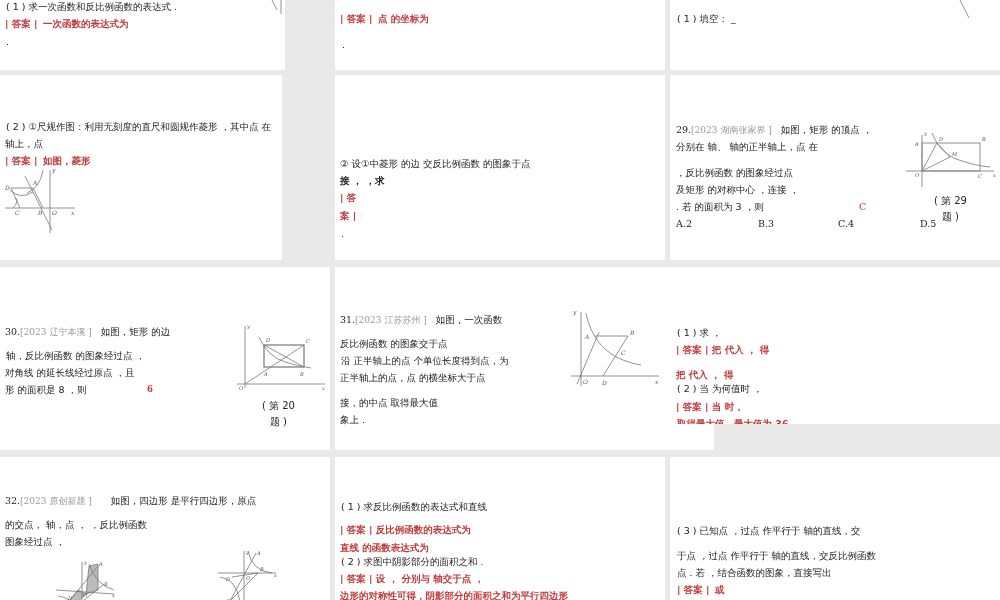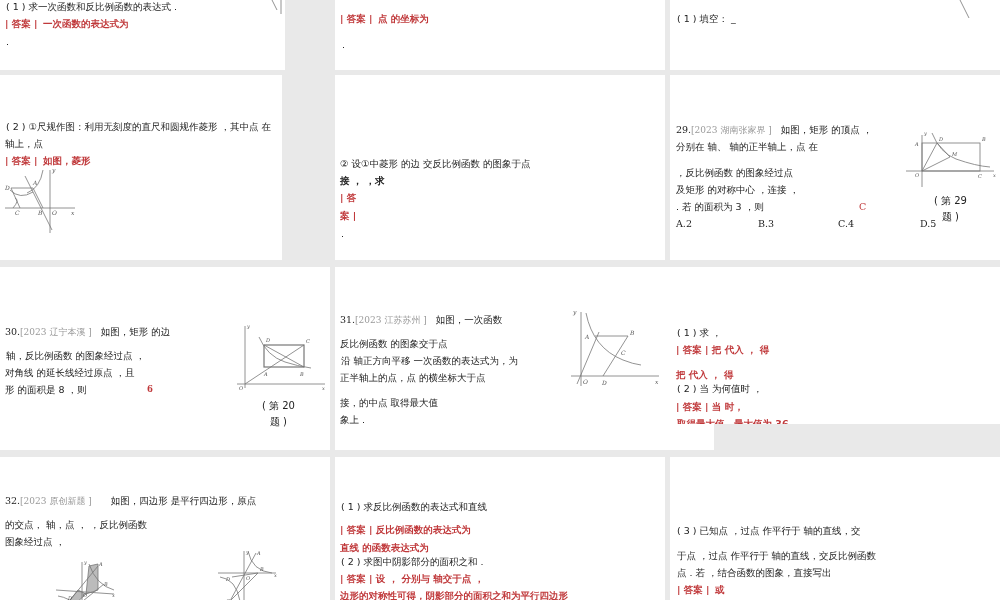--- a/index.html
+++ b/index.html
@@ -142,21 +142,21 @@
     <div>题 )</div>
   </div>
 </div>
 
 <div class="panel" style="left:335px;top:267px;width:379px;height:183px;">
   <div class="t" style="left:5px;top:46px;">
     <span class="num">31.</span><span class="src">[2023 江苏苏州 ]</span>
     <span style="margin-left:6px;">如图，一次函数</span>
   </div>
   <div class="t" style="left:5px;top:70px;">反比例函数 的图象交于点</div>
-  <div class="t" style="left:6px;top:87px;">沿 轴正方向平移 一次函数的表达式为，为</div>
+  <div class="t" style="left:6px;top:87px;">沿 正半轴上的点 个单位长度得到点，为</div>
   <div class="t" style="left:5px;top:104px;">正半轴上的点，点 的横坐标大于点</div>
   <div class="t" style="left:5px;top:129px;">接，的中点 取得最大值</div>
   <div class="t" style="left:5px;top:146px;">象上 .</div>
   <svg width="90" height="80" style="left:236px;top:41px;">
     <line x1="0" y1="68" x2="88" y2="68"></line>
     <line x1="10" y1="4" x2="10" y2="78"></line>
     <line x1="6" y1="76" x2="28" y2="24"></line>
     <line x1="24" y1="28" x2="57" y2="28"></line>
     <line x1="32" y1="68" x2="57" y2="28"></line>
     <path d="M15,5 Q22,40 52,52 Q62,56 70,57"></path>

